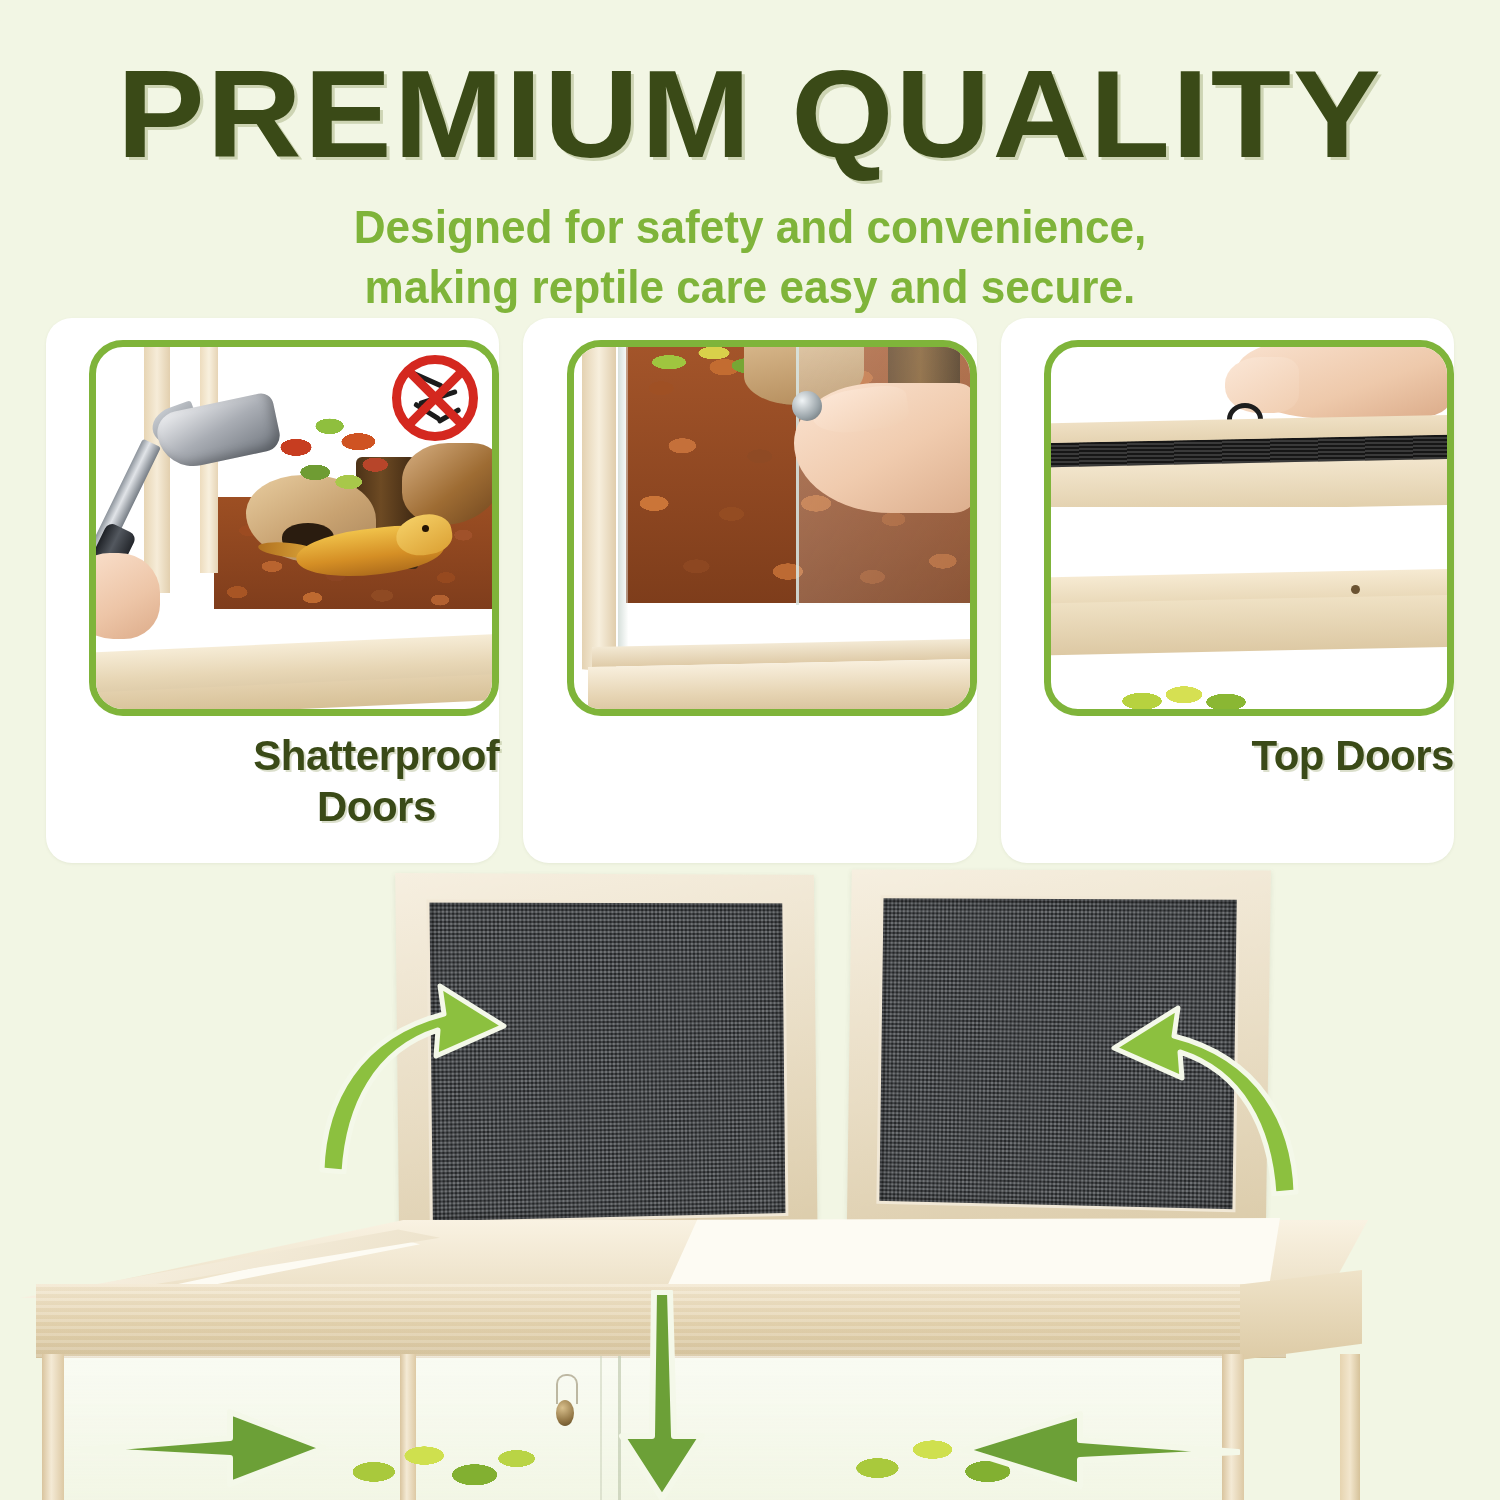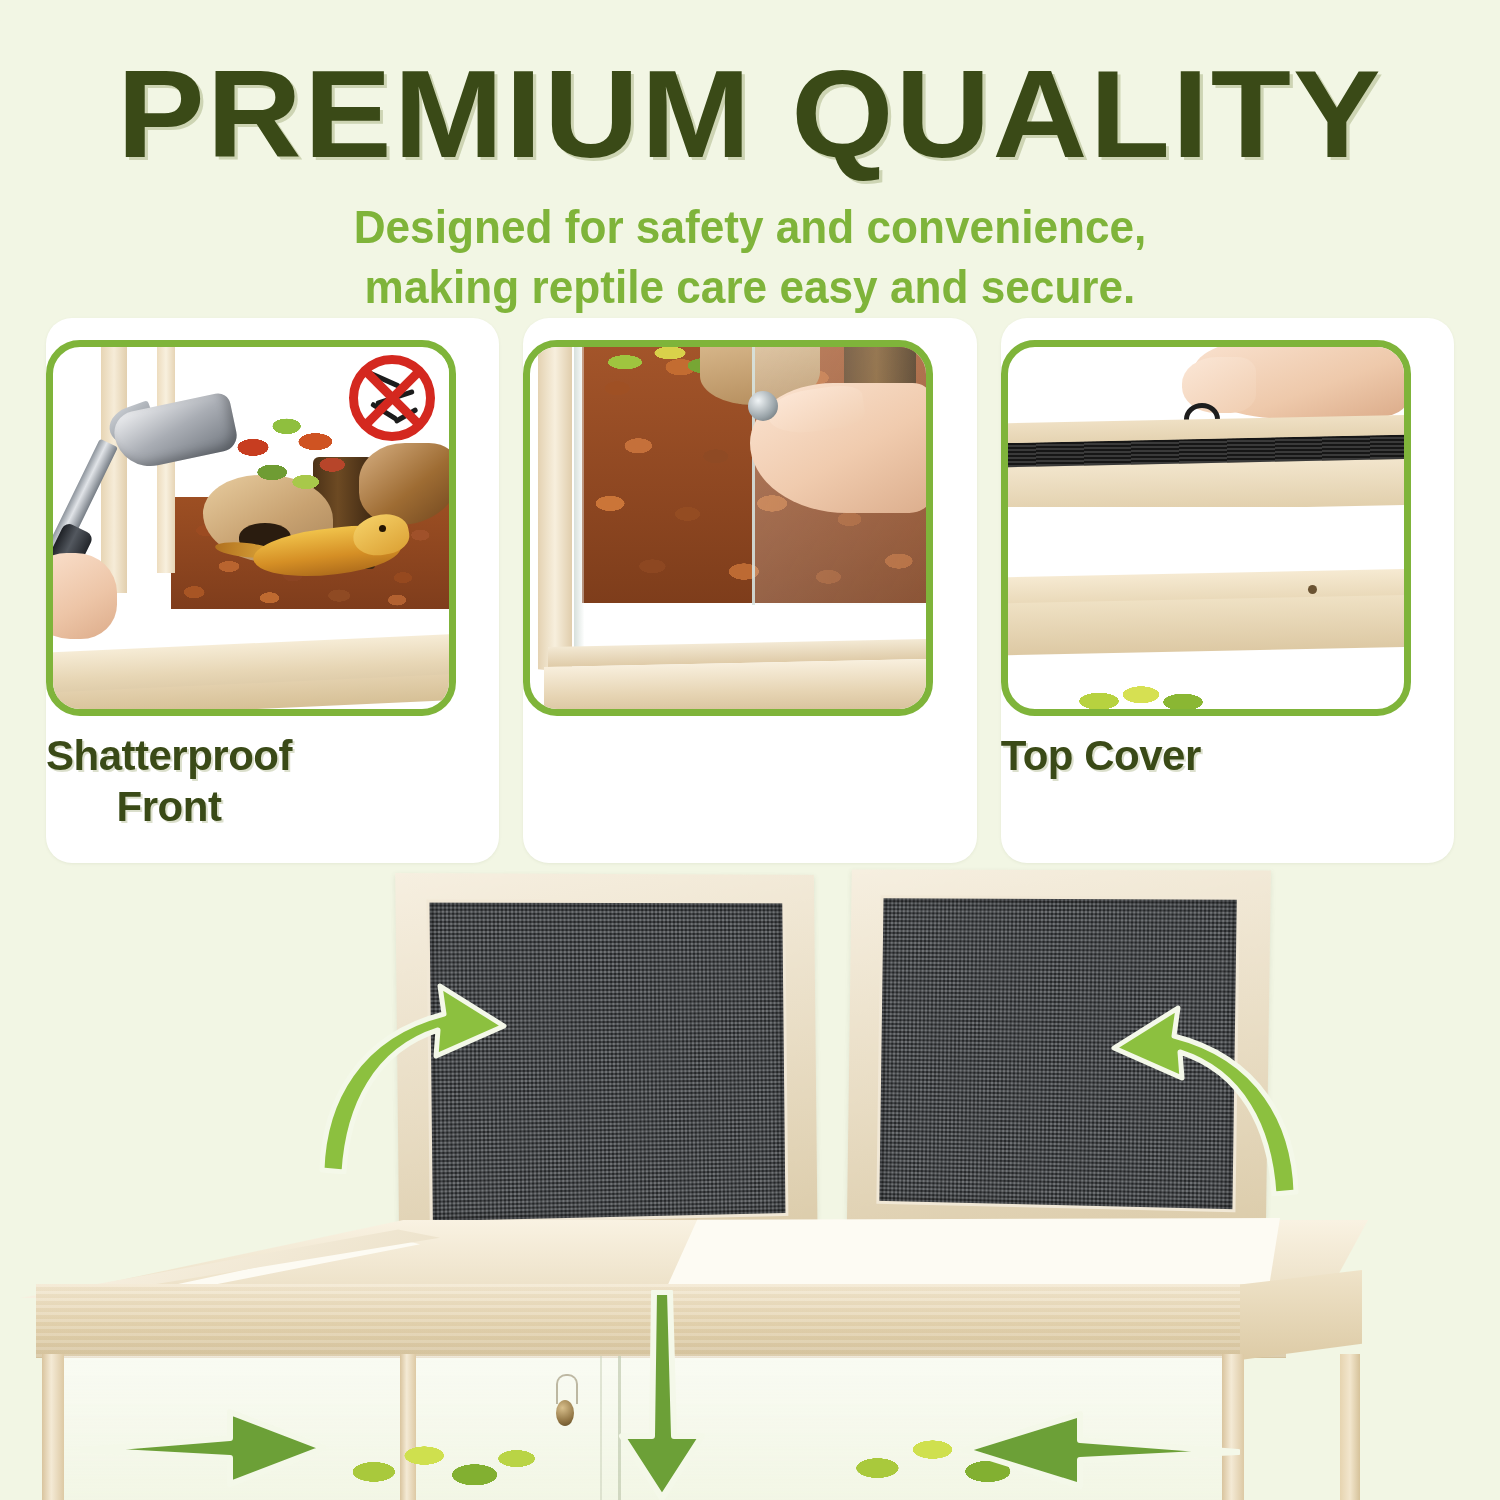--- a/index.html
+++ b/index.html
@@ -61,21 +61,21 @@
     gap: 24px;
   }
   .card {
     position: relative;
     flex: 1;
     background: #ffffff;
     border-radius: 26px;
     box-shadow: 0 1px 3px rgba(120,130,90,0.10);
     display: flex;
     flex-direction: column;
-    align-items: flex-start;
+    align-items: flex-end;
   }
   .card-photo {
     position: relative;
     margin-top: 22px;
     width: 396px;
     height: 362px;
     border: 7px solid #7fb43a;
     border-radius: 34px;
     overflow: hidden;
     background: #ffffff;
@@ -543,21 +543,21 @@
           <div class="crack" style="left:26px; top:40px; width:40px; height:5px; transform:rotate(-18deg);"></div>
           <div class="crack" style="left:20px; top:54px; width:30px; height:5px; transform:rotate(32deg);"></div>
           <div class="crack" style="left:44px; top:58px; width:26px; height:5px; transform:rotate(-30deg);"></div>
           <div class="slash"></div>
           <div class="slash2"></div>
           <div class="ring"></div>
         </div>
       </div>
       <div class="card-caption">
         <span>Shatterproof</span>
-        <span>Front</span>
+        <span>Doors</span>
       </div>
     </div>
 
     <div class="card">
       <div class="card-photo">
         <div class="p2-substrate"></div>
         <div class="p2-top-plant"></div>
         <div class="p2-rock-top"></div>
         <div class="p2-bark-right"></div>
         <div class="p2-glass-panel"></div>
@@ -581,21 +581,21 @@
         <div class="p3-top-board"></div>
         <div class="p3-mesh-strip"></div>
         <div class="p3-board2"></div>
         <div class="p3-gap"></div>
         <div class="p3-board3"></div>
         <div class="p3-board4"></div>
         <div class="p3-screw"></div>
         <div class="p3-plant"></div>
       </div>
       <div class="card-caption">
-        <span>Top Cover</span>
+        <span>Top Doors</span>
       </div>
     </div>
 
   </div>
 
   <div class="product">
 
     <div class="lid" id="lid-left">
       <div class="lid-inner"></div>
     </div>

